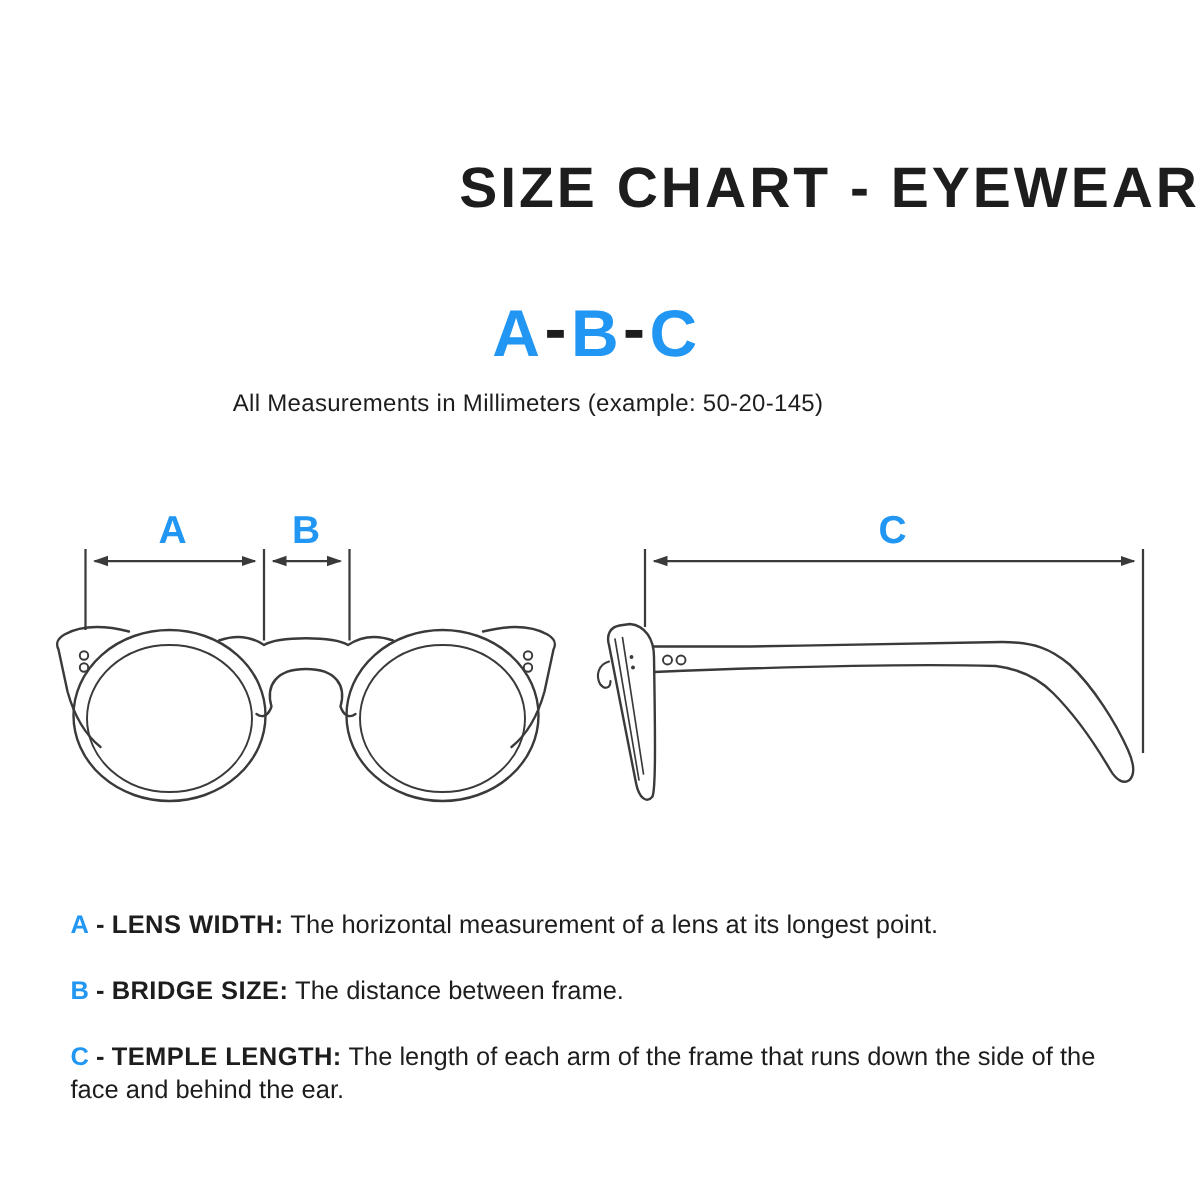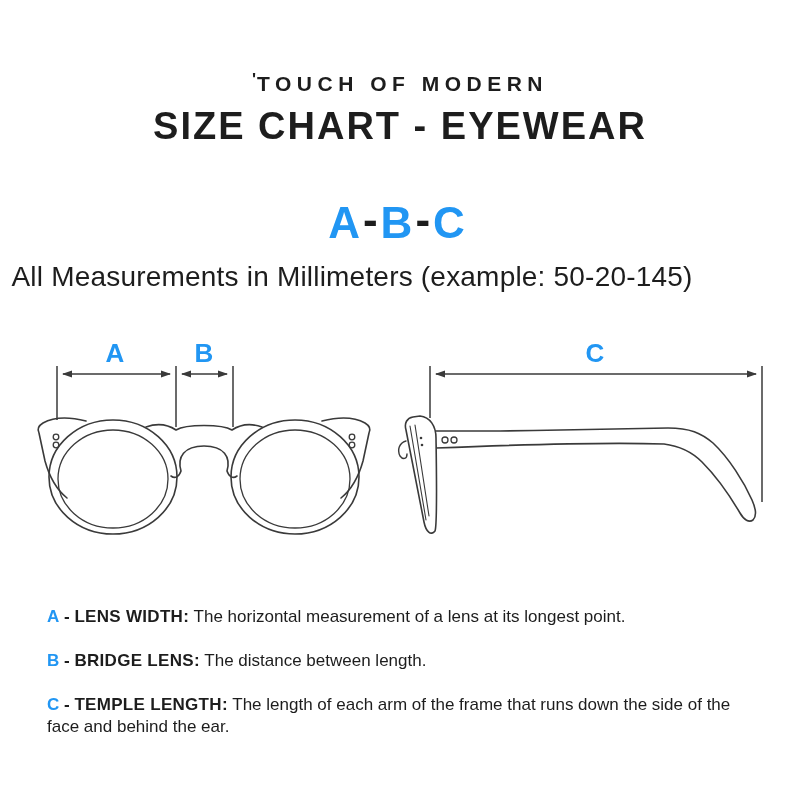--- a/index.html
+++ b/index.html
@@ -21,35 +21,35 @@
     text-align: center;
     font-size: 21px; font-weight: 600; letter-spacing: 5.5px;
     color: #1d1d1d;
   }
   .logo .mark {
     font-size: 17px; vertical-align: 6px; letter-spacing: 1px;
     font-weight: 700;
   }
   .title {
     position: absolute; top: 105px; left: 0; width: 800px;
-    text-align: center;
+    text-align: right;
     font-size: 38px; font-weight: 700; letter-spacing: 2px;
     color: #1d1d1d;
   }
   .abc {
     position: absolute; top: 198px; left: 0; width: 794px;
     text-align: center;
     font-size: 44px; font-weight: 800; letter-spacing: 1px;
   }
   .abc .letter { color: #2196f3; }
   .abc .sep { color: #1d1d1d; position: relative; top: -3px; padding: 0 2px; }
   .subtitle {
     position: absolute; top: 261px; left: 0; width: 704px;
     text-align: center;
-    font-size: 28px; font-weight: 500; letter-spacing: 0.2px;
+    font-size: 16px; font-weight: 500; letter-spacing: 0.2px;
     color: #1d1d1d;
   }
   .diagram {
     position: absolute; top: 330px; left: 0;
     width: 800px; height: 250px;
   }
   .diagram svg { display: block; }
   .dim-label {
     font-family: "Liberation Sans", sans-serif;
     font-size: 26px; font-weight: 800;
@@ -65,23 +65,20 @@
   }
   .defs .letter { color: #2196f3; font-weight: 800; }
   .defs .dash { font-weight: 800; }
   .defs .term { font-weight: 700; letter-spacing: 0.3px; }
 </style>
 </head>
 <body>
 
 <div class="page">
 
-  <div class="logo">
-    <span class="mark">'</span><span>TOUCH OF MODERN</span>
-  </div>
 
   <div class="title">SIZE CHART - EYEWEAR</div>
 
   <div class="abc">
     <span class="letter">A</span><span class="sep">-</span><span class="letter">B</span><span class="sep">-</span><span class="letter">C</span>
   </div>
 
   <div class="subtitle">All Measurements in Millimeters (example: 50-20-145)</div>
 
   <div class="diagram">
@@ -145,22 +142,22 @@
   <div class="defs">
     <p>
       <span class="letter">A</span>
       <span class="dash">-</span>
       <span class="term">LENS WIDTH:</span>
       <span>The horizontal measurement of a lens at its longest point.</span>
     </p>
     <p>
       <span class="letter">B</span>
       <span class="dash">-</span>
-      <span class="term">BRIDGE LENS:</span>
-      <span>The distance between length.</span>
+      <span class="term">BRIDGE SIZE:</span>
+      <span>The distance between frame.</span>
     </p>
     <p>
       <span class="letter">C</span>
       <span class="dash">-</span>
       <span class="term">TEMPLE LENGTH:</span>
       <span>The length of each arm of the frame that runs down the side of the face and behind the ear.</span>
     </p>
   </div>
 
 </div>

